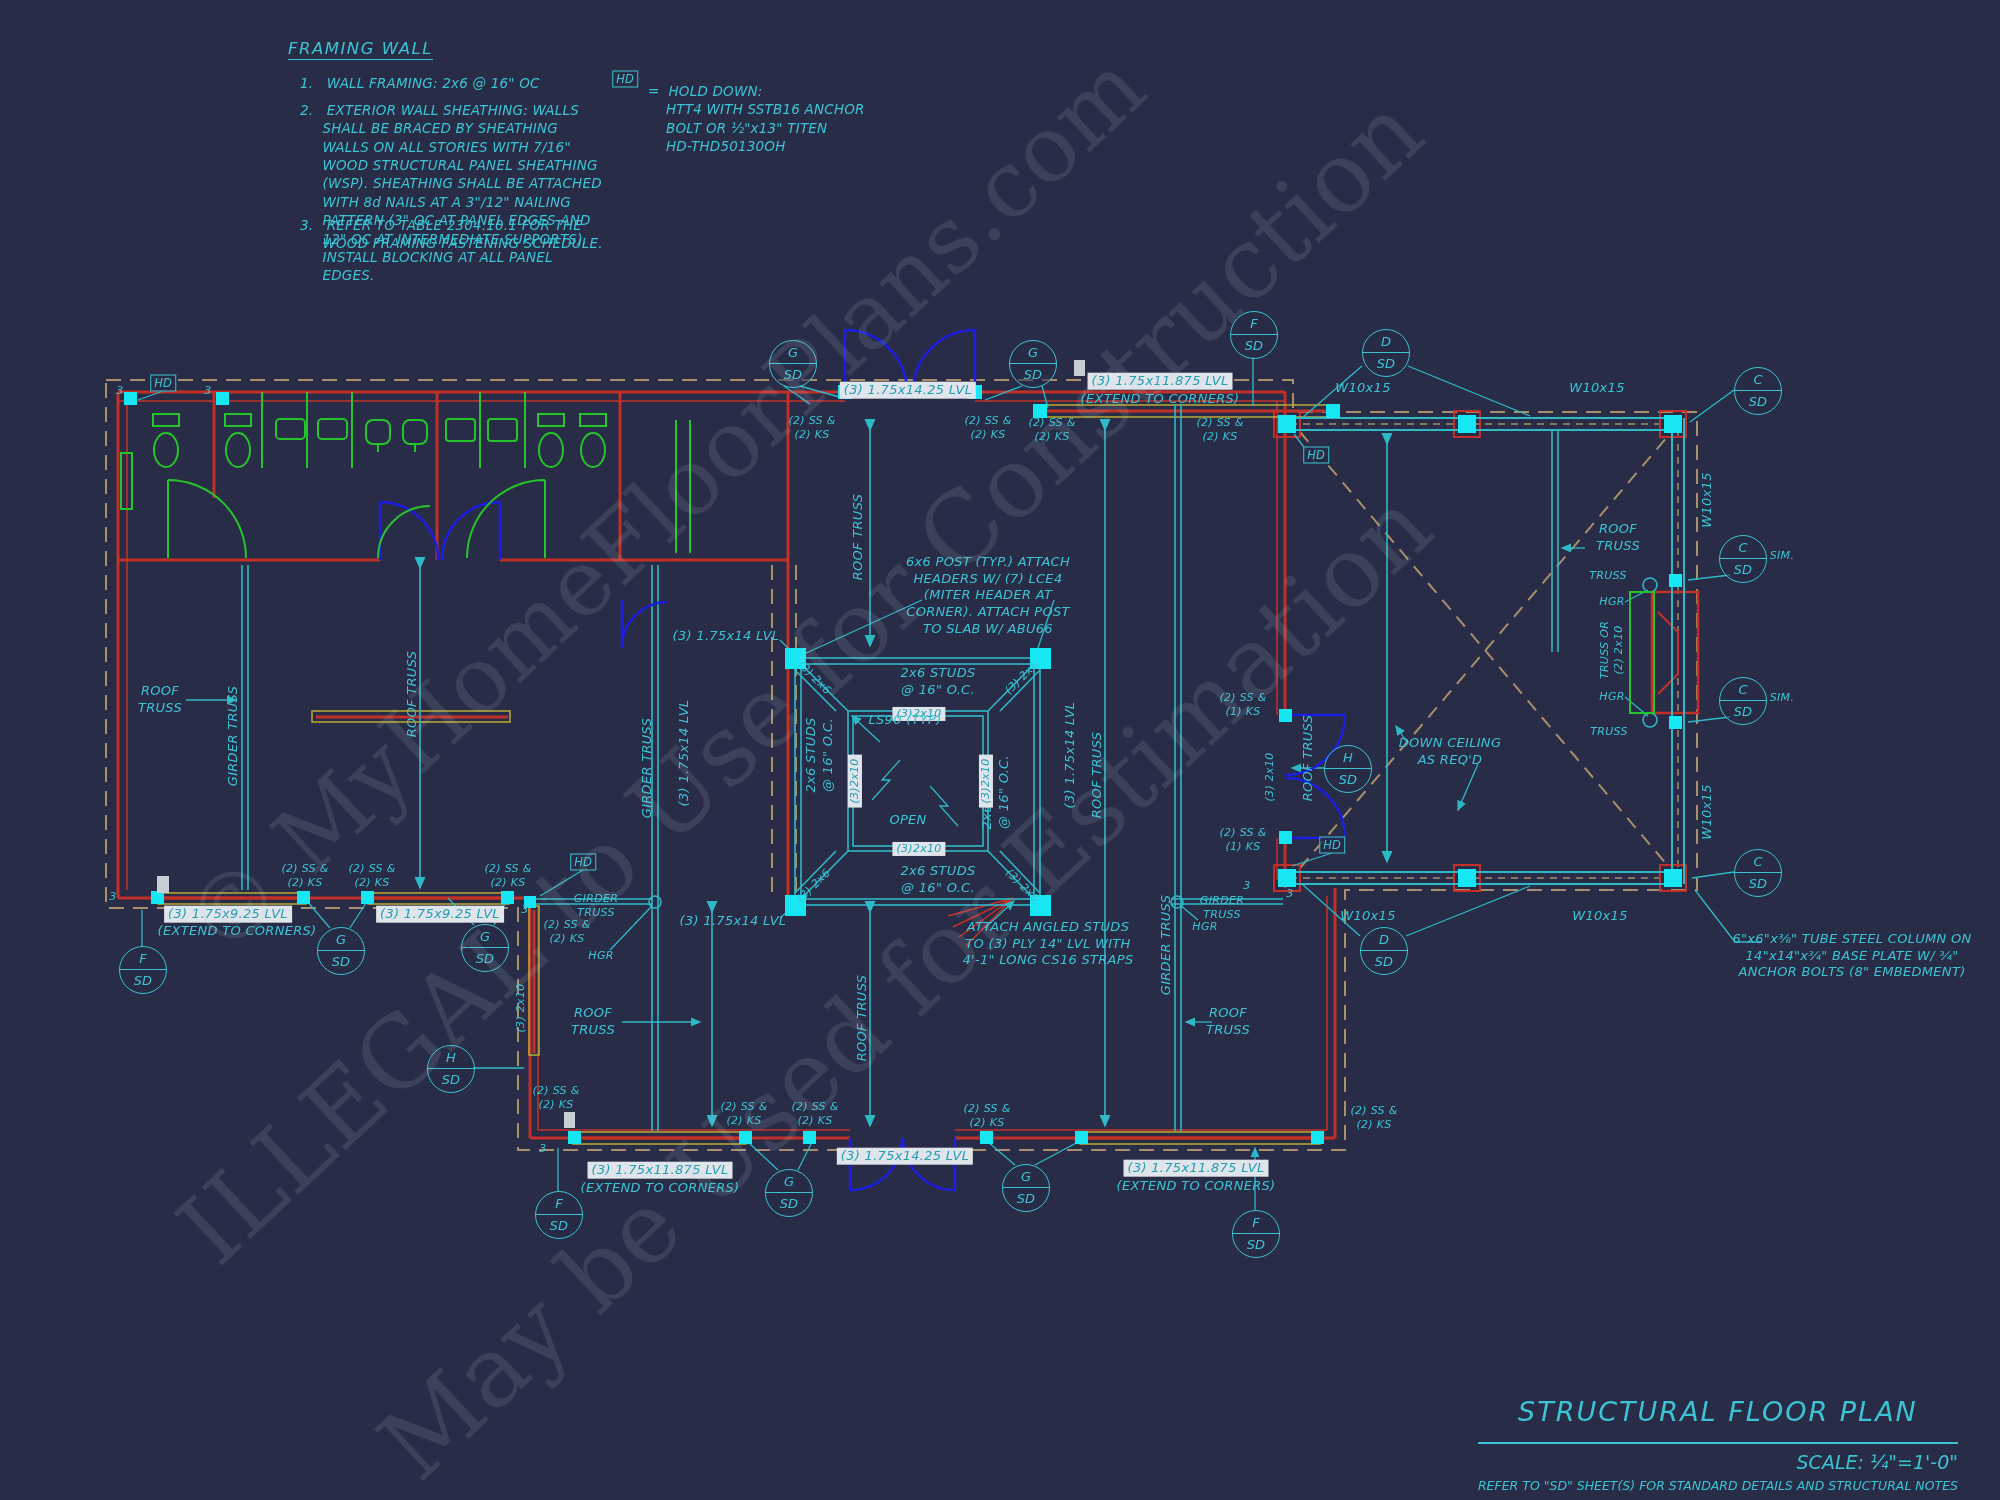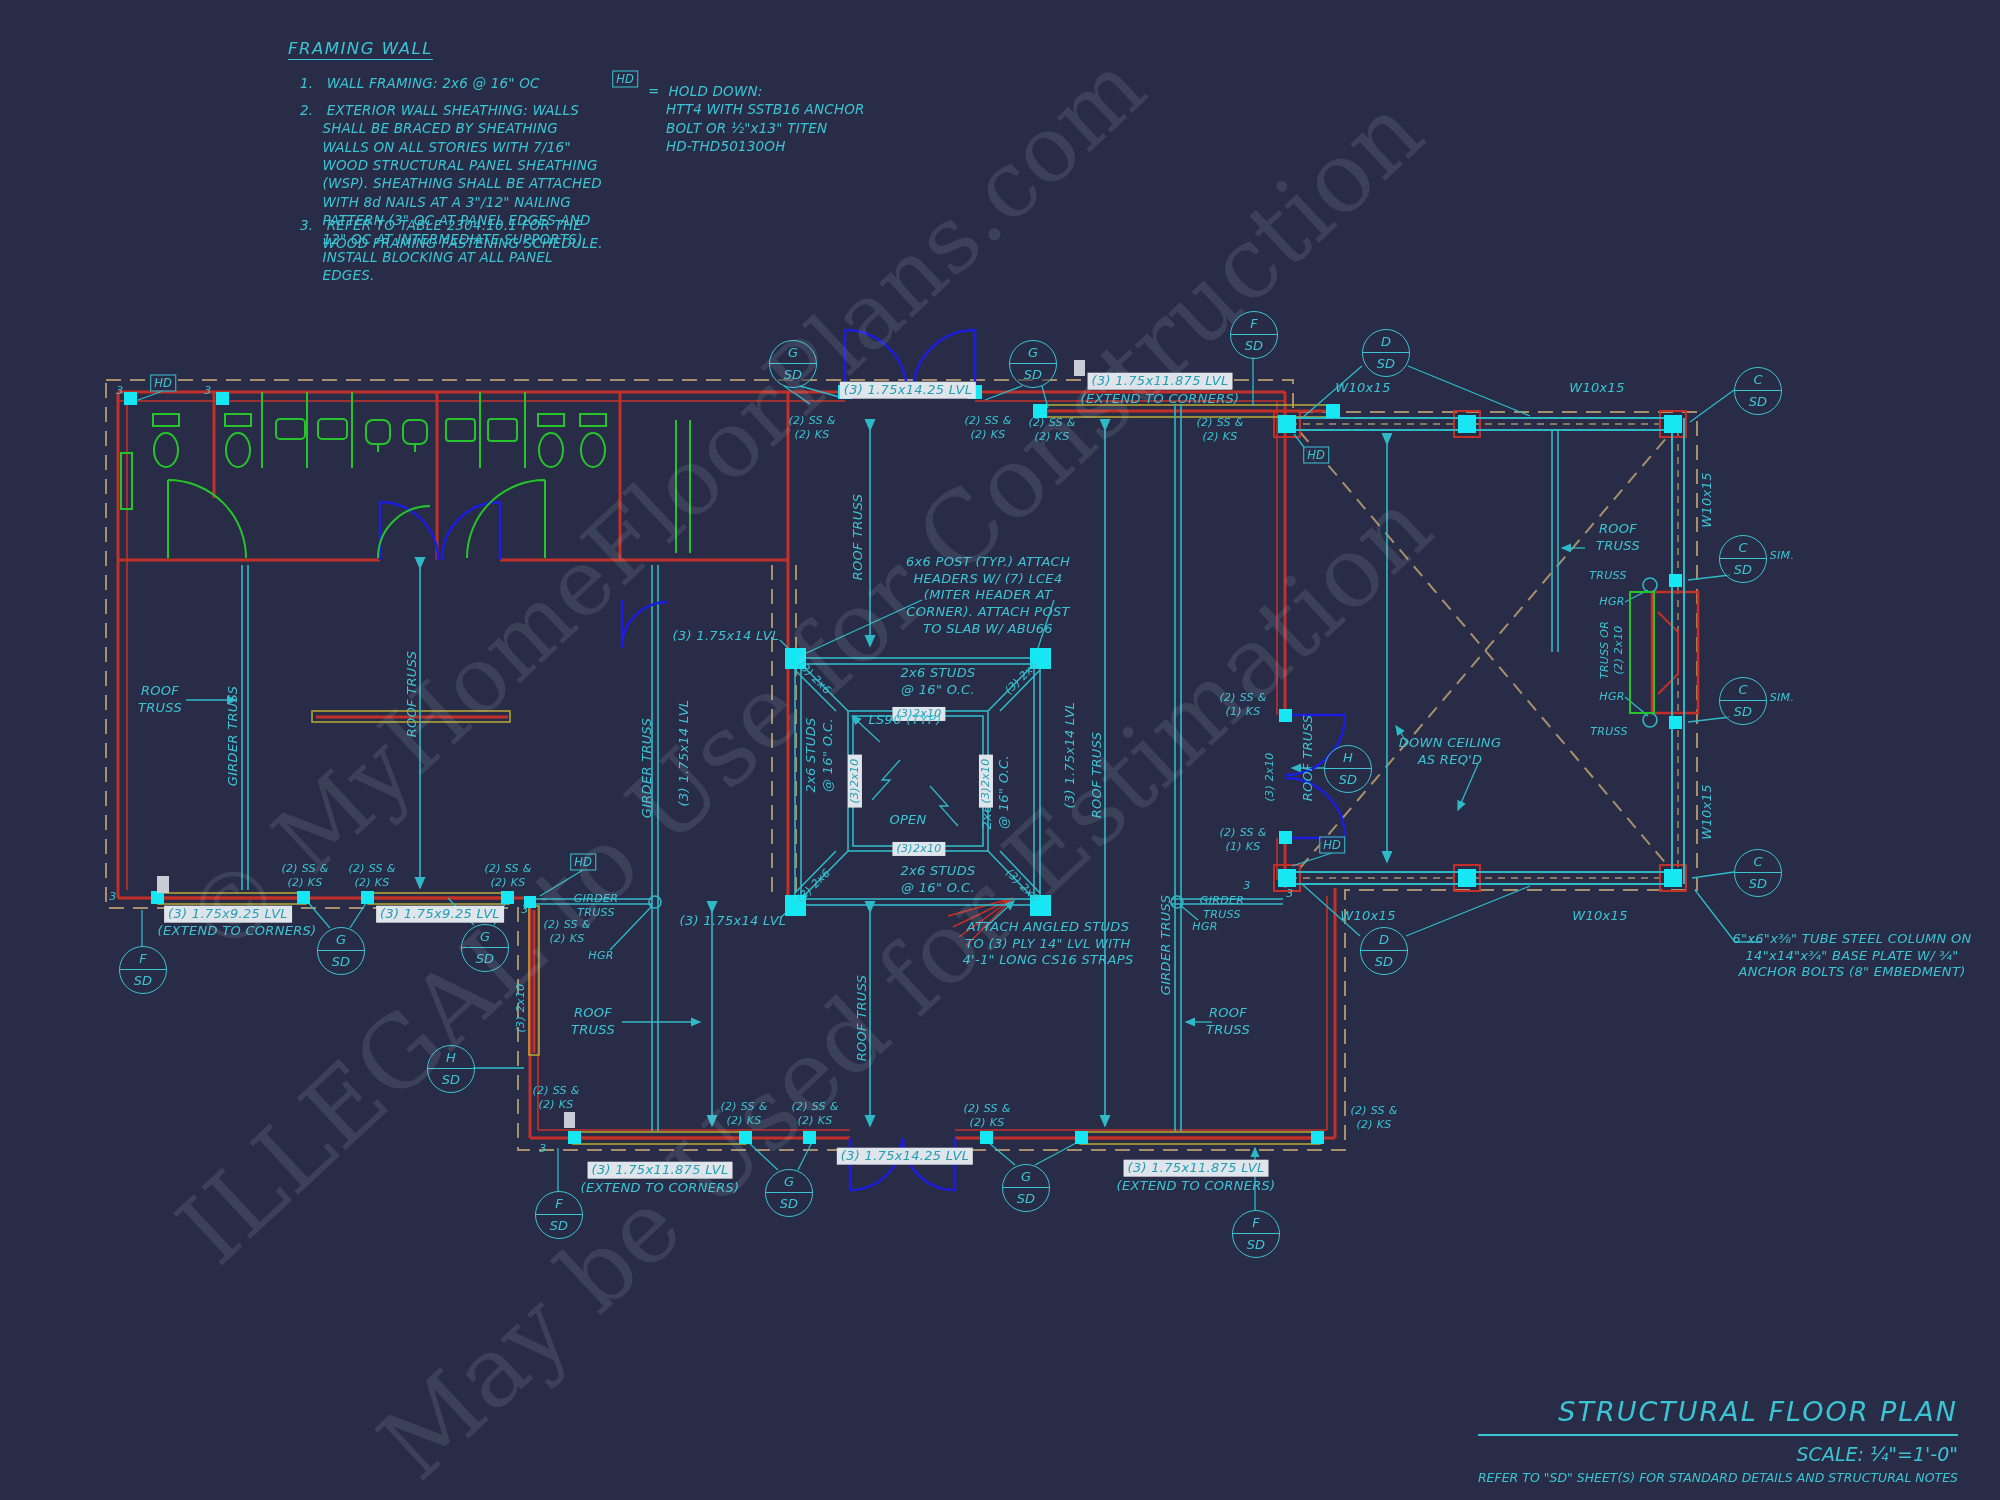--- a/index.html
+++ b/index.html
@@ -19,21 +19,21 @@
   .co-top{display:block;height:22px;line-height:24px;border-bottom:1.5px solid #3cc4d4;}
   .co-bot{display:block;height:21px;line-height:21px;}
   .hdbox{position:absolute;z-index:4;transform:translate(-50%,-50%);border:1.5px solid #3cc4d4;
          color:#3cc4d4;font:italic 11.5px/15px "DejaVu Sans",sans-serif;padding:0 3px;
          background:rgba(40,44,70,.85);}
   .notes{position:absolute;z-index:4;color:#3cc4d4;font:italic 13.5px/1.36 "DejaVu Sans",sans-serif;
          white-space:pre;letter-spacing:.2px;}
   .notes-title{font-size:16.5px;letter-spacing:1.5px;text-decoration:underline;text-underline-offset:5px;}
   .tb{position:absolute;z-index:4;right:42px;top:1396px;text-align:right;color:#3cc4d4;
       font-style:italic;}
-  .tb-title{font-size:27px;letter-spacing:2px;border-bottom:2px solid #3cc4d4;padding-bottom:7px;}
+  .tb-title{font-size:27px;letter-spacing:2px;border-bottom:2px solid #3cc4d4;padding-bottom:15px;text-align:center;}
   .tb-scale{font-size:19px;margin-top:7px;}
   .tb-note{font-size:12.5px;margin-top:5px;}
   .wm{position:absolute;z-index:6;transform:translate(-50%,-50%) rotate(-43deg);
       font-family:"DejaVu Serif",serif;color:rgba(202,208,228,.13);white-space:nowrap;pointer-events:none;}
 </style>
 </head>
 <body>
 
 <div id="canvas">
 

